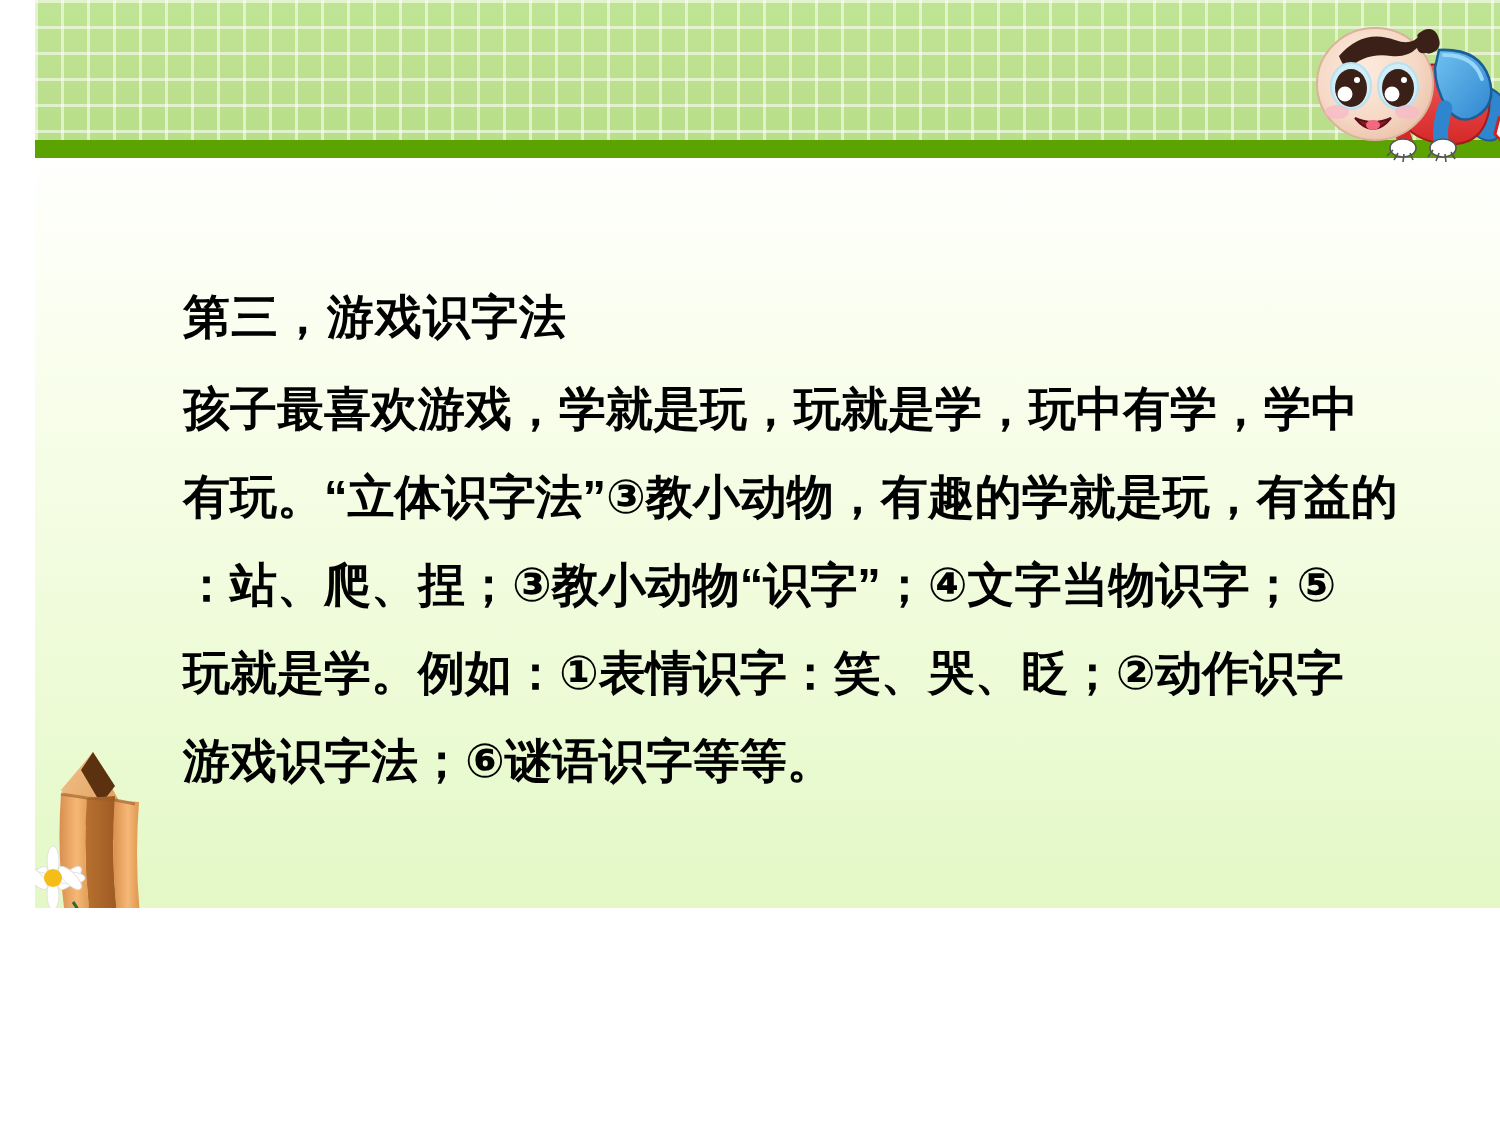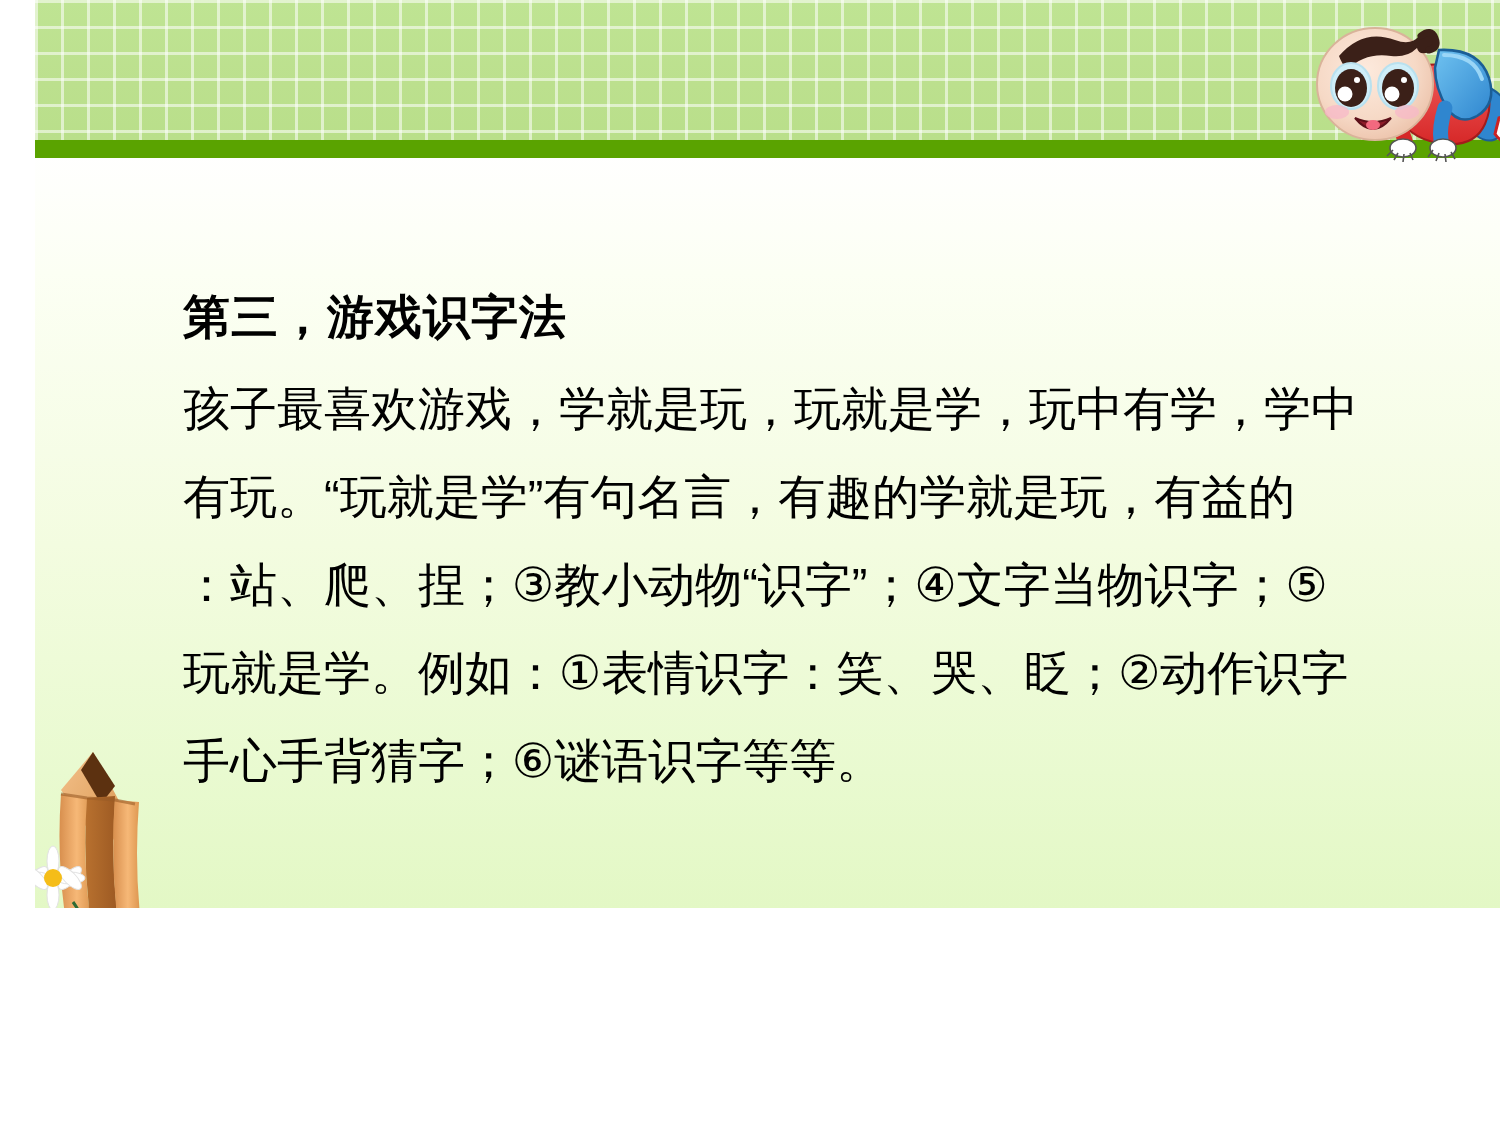--- a/index.html
+++ b/index.html
@@ -41,21 +41,21 @@
   #content {
     position:absolute; left:148px; top:288px; width:1280px;
   }
   #title-line {
     font-size:47px; font-weight:bold; color:#000;
     letter-spacing:1px; line-height:1.25;
     margin-bottom:18px;
     white-space:nowrap;
   }
   .body-line {
-    font-size:47px; font-weight:normal; color:#000;
+    font-size:47px; font-weight:bold; color:#000;
     line-height:88px; white-space:nowrap; letter-spacing:0px;
   }
 
   
   #bottom-band {
     position:absolute; left:0; top:1053px;
     width:1500px; height:72px;
     background:#98ca56;
   }
   #page-number {
@@ -138,24 +138,24 @@
     <ellipse cx="34" cy="90" rx="12" ry="7" fill="#f7b8c8" opacity=".75"></ellipse>
     <ellipse cx="104" cy="90" rx="12" ry="7" fill="#f7b8c8" opacity=".75"></ellipse>
 
     <path d="M52 96 q18 22 36 0 q-18 8 -36 0 z" fill="#8c1b28" stroke="#5c1019" stroke-width="2"></path>
     <ellipse cx="70" cy="103" rx="7" ry="5" fill="#f2697f"></ellipse>
   </svg>
 
   <div id="content">
     <div id="title-line">第三，游戏识字法</div>
     <div class="body-line">孩子最喜欢游戏，学就是玩，玩就是学，玩中有学，学中</div>
-    <div class="body-line">有玩。“玩就是学”有句名言，有趣的学就是玩，有益的</div>
+    <div class="body-line">有玩。“立体识字法”③教小动物，有趣的学就是玩，有益的</div>
     <div class="body-line">：站、爬、捏；③教小动物“识字”；④文字当物识字；⑤</div>
     <div class="body-line">玩就是学。例如：①表情识字：笑、哭、眨；②动作识字</div>
-    <div class="body-line">手心手背猜字；⑥谜语识字等等。</div>
+    <div class="body-line">游戏识字法；⑥谜语识字等等。</div>
   </div>
 
   <div id="bottom-band"></div>
   <div id="page-number">4</div>
 
   <svg id="pencil-deco" viewBox="0 0 330 330" xmlns="http://www.w3.org/2000/svg">
     <defs>
       <linearGradient id="pLight" x1="0" y1="0" x2="1" y2="0">
         <stop offset="0%" stop-color="#d88f4e"></stop>
         <stop offset="35%" stop-color="#f6b877"></stop>

